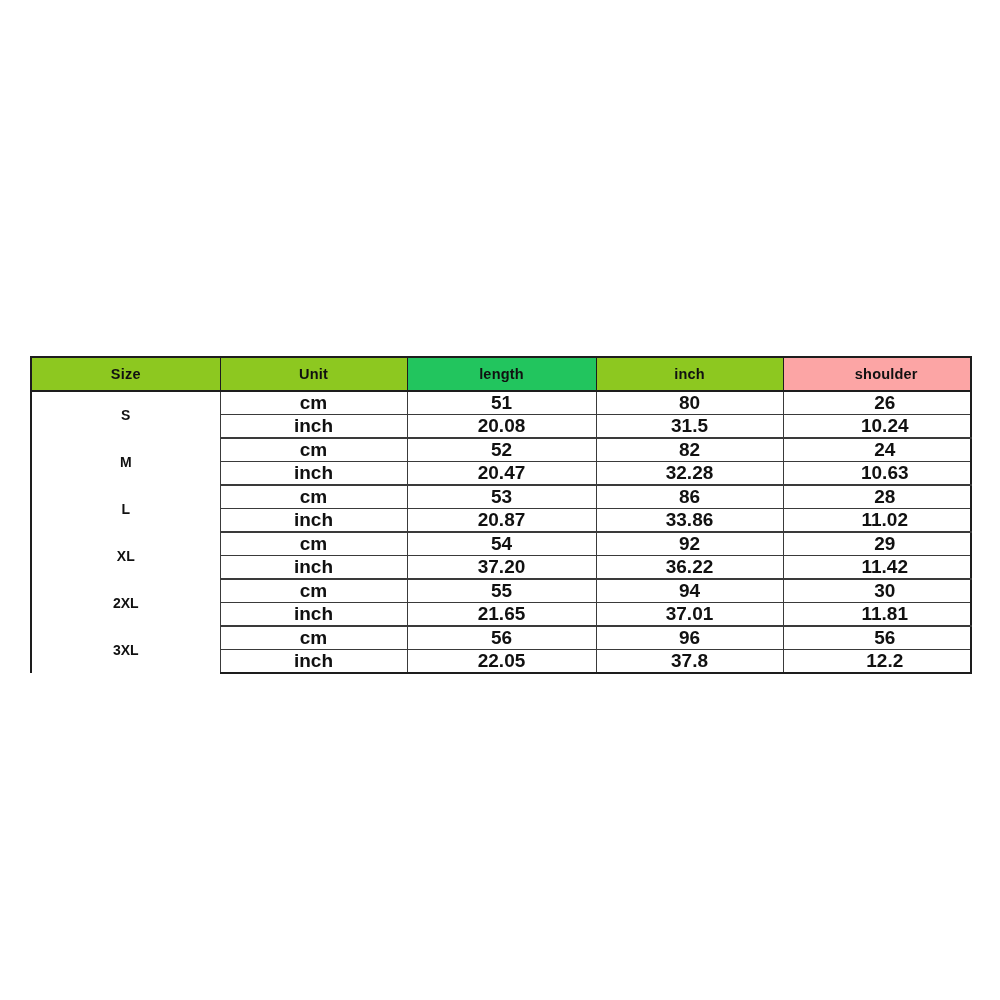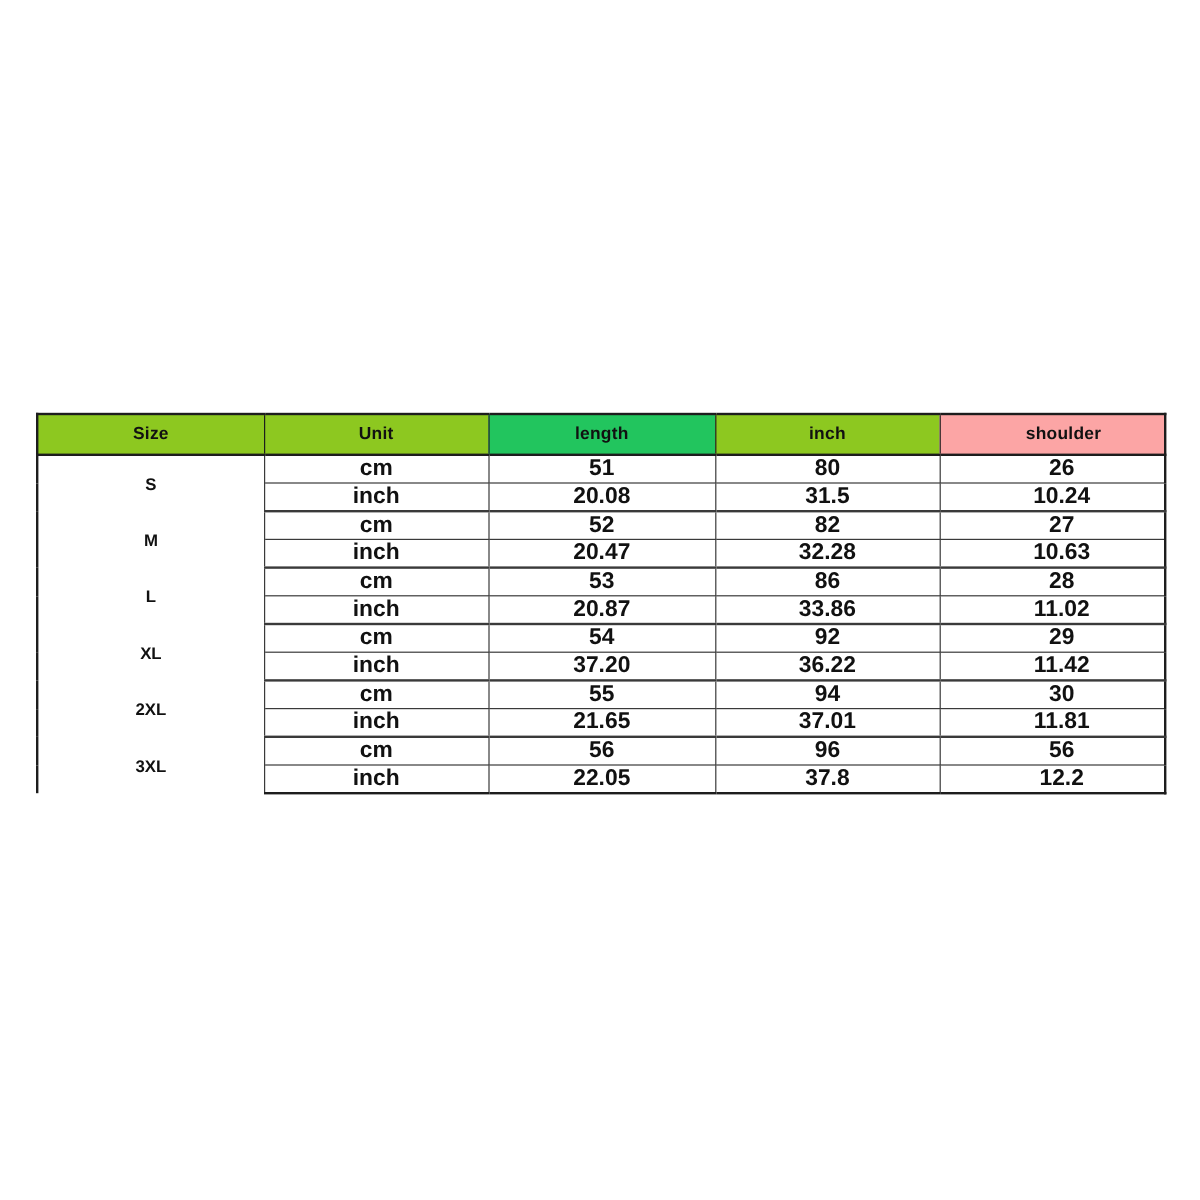--- a/index.html
+++ b/index.html
@@ -18,21 +18,21 @@
     position: relative;
     width: 1000px;
     height: 1000px;
     background: #ffffff;
   }
 
   
   #size-chart-wrap {
     position: absolute;
     left: 30px;
-    top: 344px;
+    top: 356px;
     width: 832px;
   }
 
   table.size-chart {
     border-collapse: collapse;
     table-layout: fixed;
     width: 940px;
     background: #ffffff;
   }
 
@@ -131,21 +131,21 @@
             <td class="data-cell">inch</td>
             <td class="data-cell">20.08</td>
             <td class="data-cell">31.5</td>
             <td class="data-cell col-last">10.24</td>
           </tr>
           <tr class="row-cm">
             <td class="size-cell" rowspan="2">M</td>
             <td class="data-cell">cm</td>
             <td class="data-cell">52</td>
             <td class="data-cell">82</td>
-            <td class="data-cell col-last">27</td>
+            <td class="data-cell col-last">24</td>
           </tr>
           <tr class="row-inch">
             <td class="data-cell">inch</td>
             <td class="data-cell">20.47</td>
             <td class="data-cell">32.28</td>
             <td class="data-cell col-last">10.63</td>
           </tr>
           <tr class="row-cm">
             <td class="size-cell" rowspan="2">L</td>
             <td class="data-cell">cm</td>

